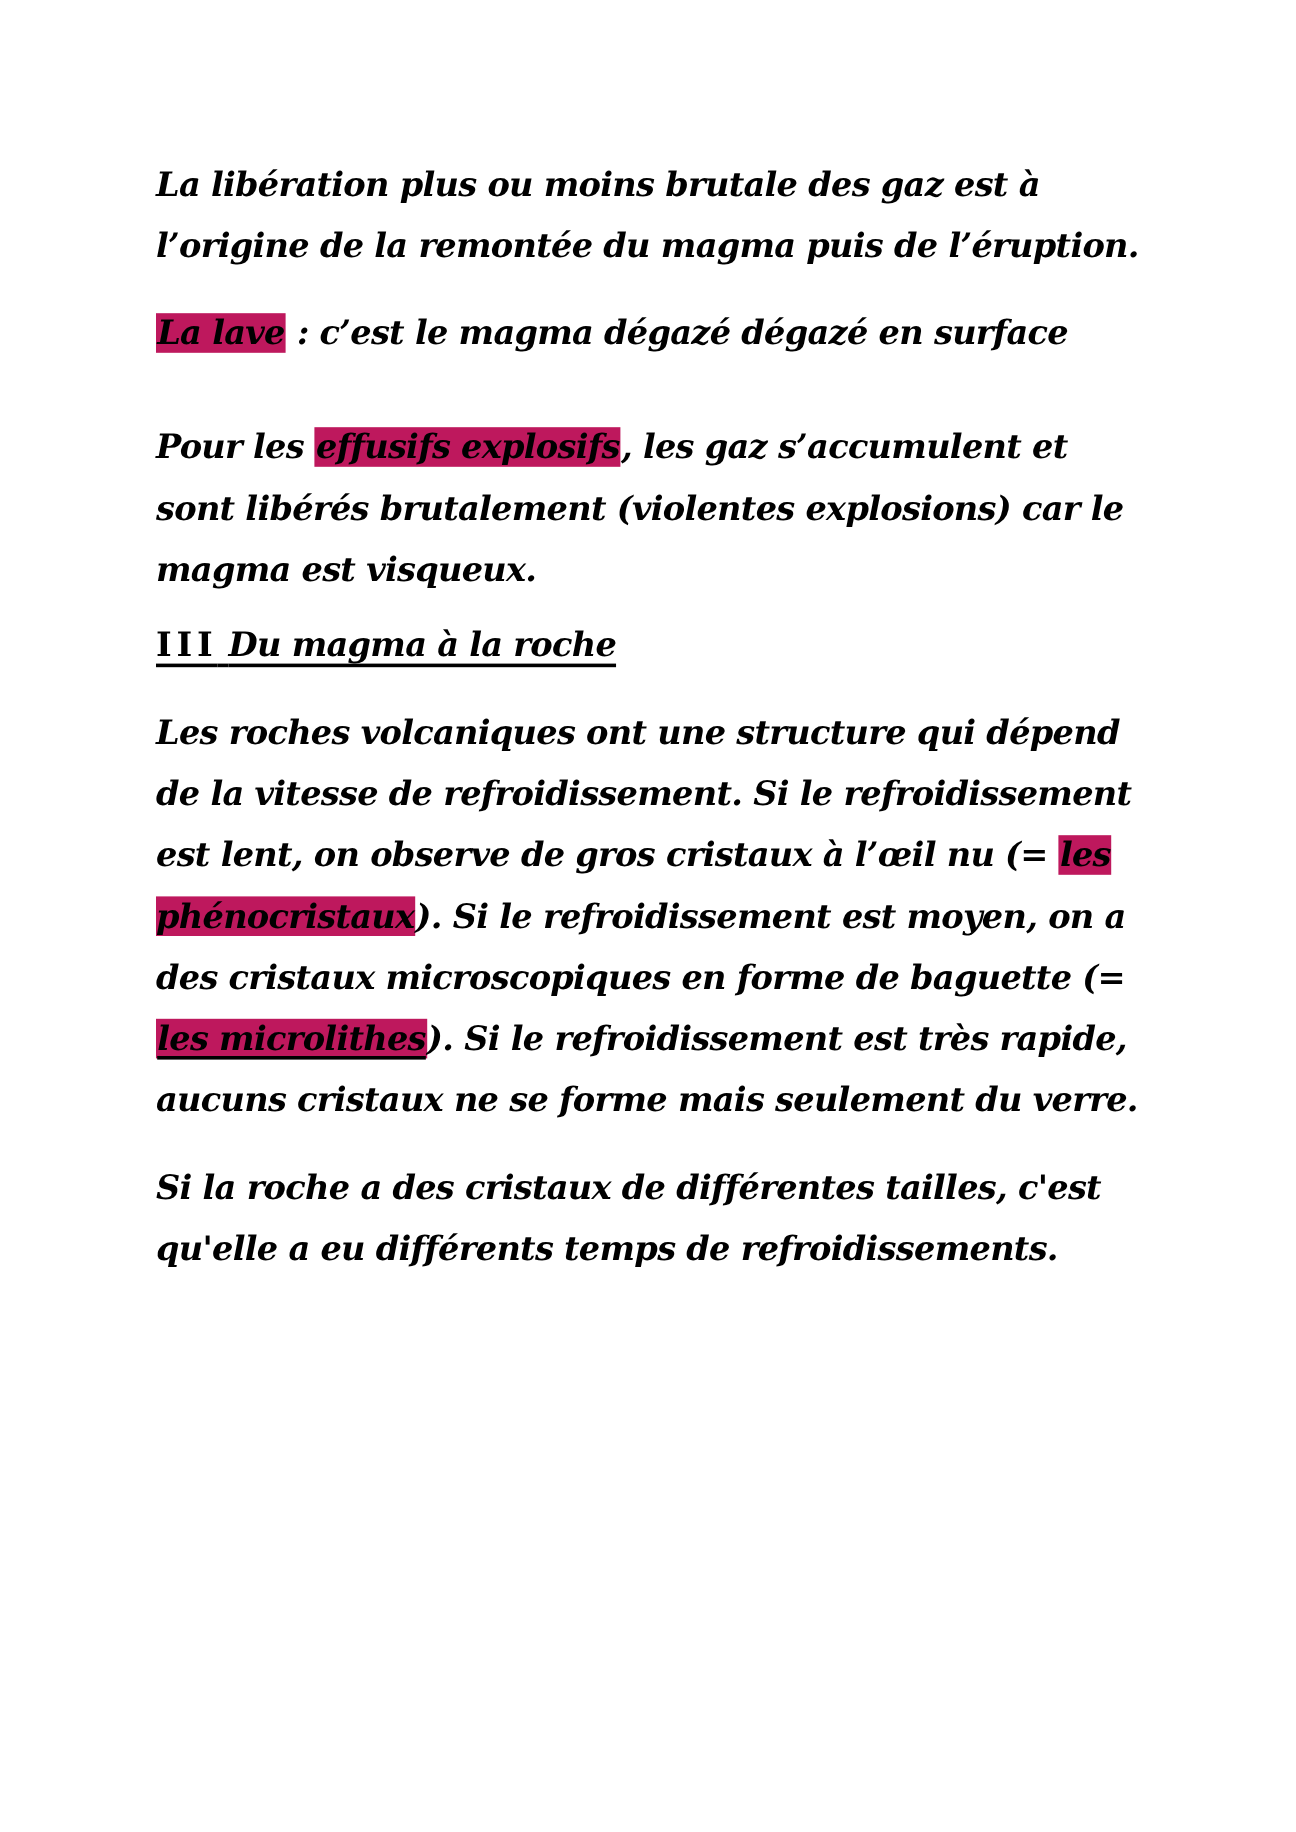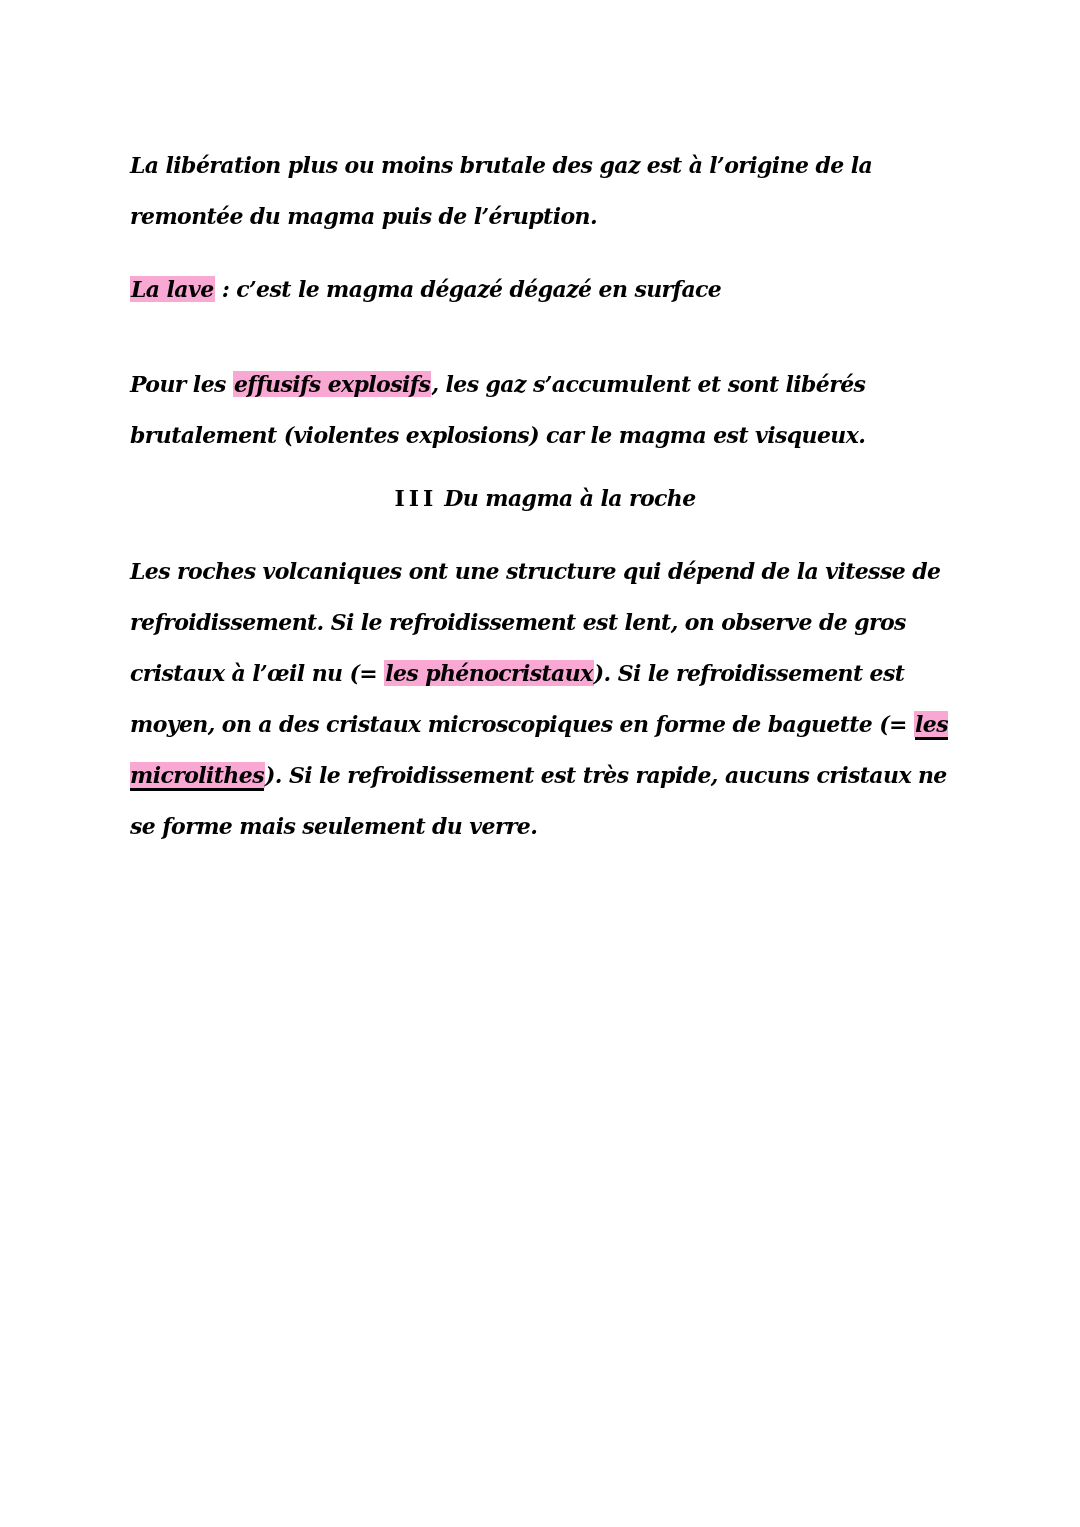--- a/index.html
+++ b/index.html
@@ -1,28 +1,28 @@
 <!DOCTYPE html>
 <html><head>
 <meta charset="utf-8">
 <style>
   html, body { margin: 0; padding: 0; background: #ffffff; }
   body { width: 1080px; height: 1527px; position: relative; overflow: hidden; }
   .page {
-    position: absolute; left: 130px; top: 140px; width: 830px;
+    position: absolute; left: 130px; top: 128px; width: 830px;
     font-family: "DejaVu Serif", serif;
     font-style: italic; font-weight: bold;
-    font-size: 22px; color: #000;
+    font-size: 28px; color: #000;
     letter-spacing: -0.6px;
   }
   .para { margin: 0; line-height: 51px; }
   .gap { height: 22px; }
-  .hl { background: #f9a8d4; padding: 0 1px; }
+  .hl { background: #be185d; padding: 0 1px; }
   .ul { text-decoration: underline; text-decoration-thickness: 3px; text-underline-offset: 5px; }
-  .heading { margin: 0; line-height: 51px; text-decoration-thickness: 3px; text-underline-offset: 6px; text-align: center; }
+  .heading { margin: 0; line-height: 51px; text-decoration: underline; text-decoration-thickness: 3px; text-underline-offset: 6px; }
 </style>
 </head>
 <body>
 
 <div class="page">
 
   <p class="para">La libération plus ou moins brutale des gaz est à l’origine de la remontée du magma puis de l’éruption.</p>
 
   <div class="gap"></div>
 
@@ -47,14 +47,15 @@
   </p>
 
   <div class="gap"></div>
 
   <p class="para">
     <span>Les roches volcaniques ont une structure qui dépend de la vitesse de refroidissement. Si le refroidissement est lent, on observe de gros cristaux à l’œil nu (= </span><span class="hl">les phénocristaux</span><span>). Si le refroidissement est moyen, on a des cristaux microscopiques en forme de baguette (= </span><span class="hl ul">les microlithes</span><span>). Si le refroidissement est très rapide, aucuns cristaux ne se forme mais seulement du verre.</span>
   </p>
 
   <div class="gap"></div>
 
+  <p class="para">Si la roche a des cristaux de différentes tailles, c'est qu'elle a eu différents temps de refroidissements.</p>
 
 </div>
 
 </body></html>

